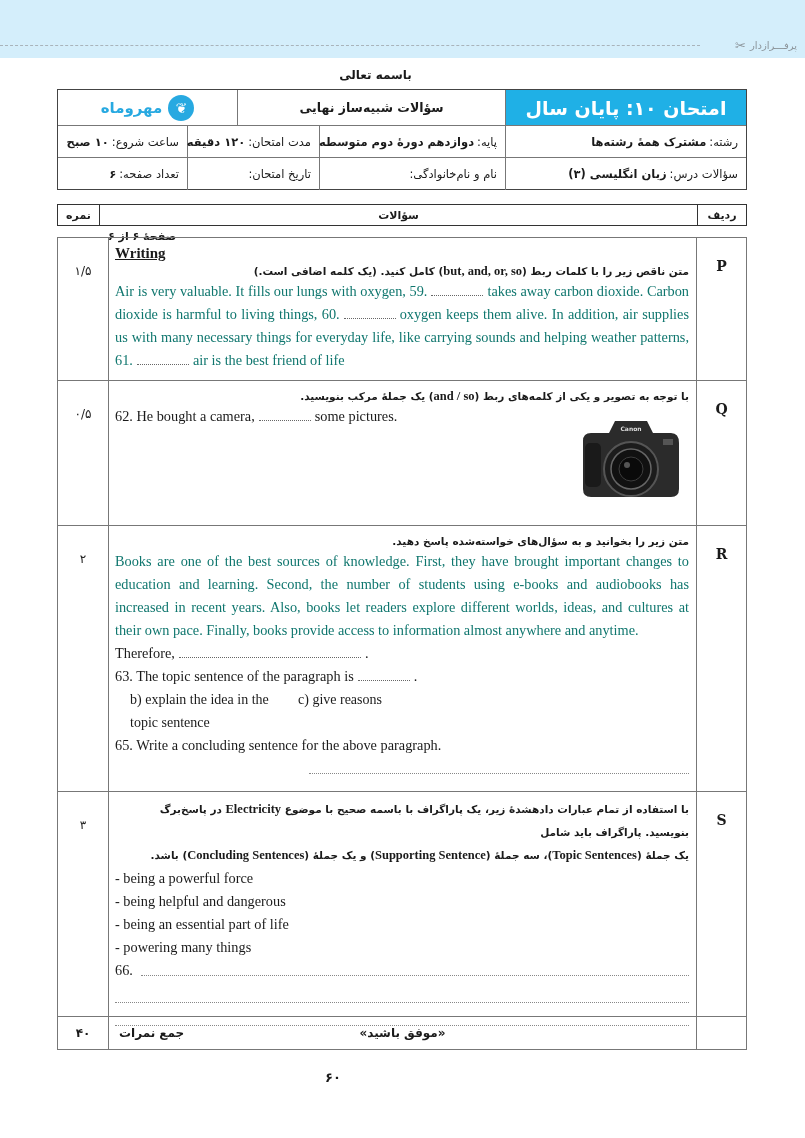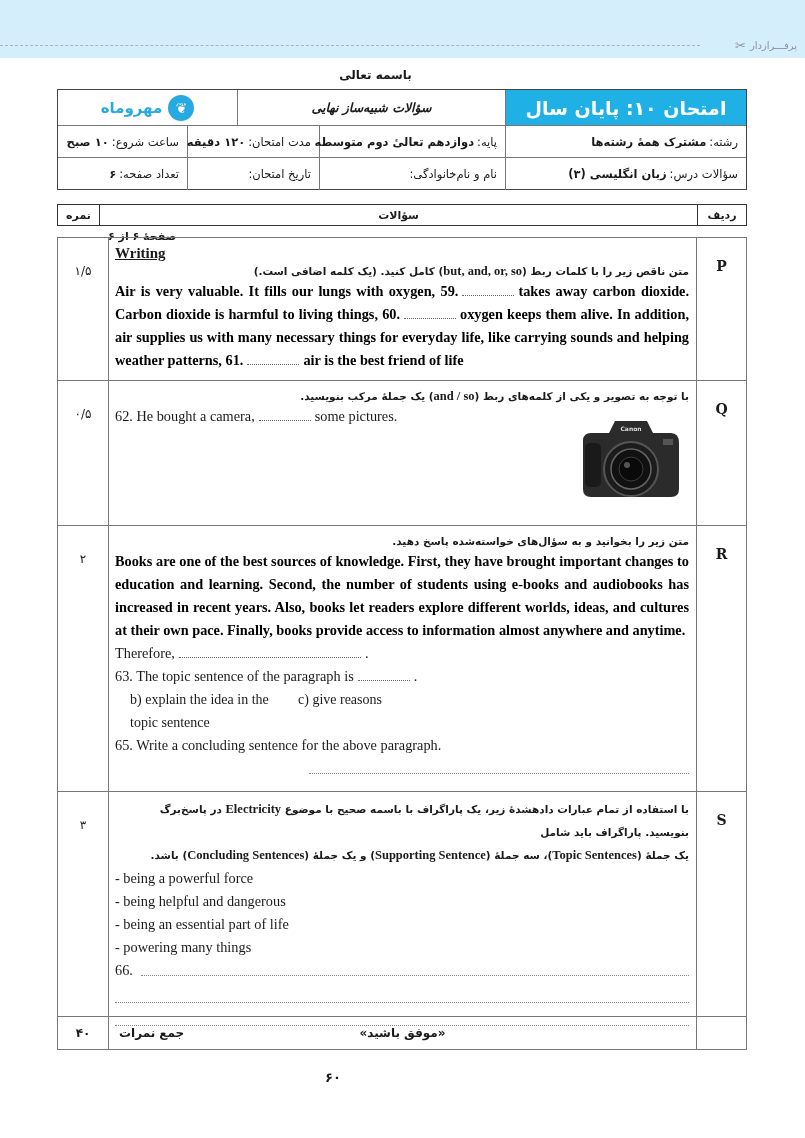--- a/index.html
+++ b/index.html
@@ -15,21 +15,21 @@
 
   
   .header { position: absolute; left: 57px; top: 89px; width: 690px; height: 101px; border: 1.5px solid #444; direction: rtl; }
   .hrow { display: flex; border-bottom: 1px solid #777; }
   .hrow:last-child { border-bottom: none; }
   .hrow.r1 { height: 36px; }
   .hrow.r2, .hrow.r3 { height: 32px; }
   .hcell { display: flex; align-items: center; padding: 0 8px; font-size: 11.5px; font-weight: bold; border-left: 1px solid #777; white-space: nowrap; }
   .hcell:last-child { border-left: none; }
   .exam-title { width: 241px; background: #1fb0e6; color: #ffffff; font-size: 19px; justify-content: center; }
-  .exam-sub { width: 268px; justify-content: center; font-size: 12.5px; font-style: italic; }
+  .exam-sub { width: 268px; justify-content: center; font-size: 12.5px; }
   .logo-cell { flex: 1; justify-content: center; gap: 6px; color: #27a9e1; font-size: 15px; }
   .logo-circle { width: 26px; height: 26px; border-radius: 50%; background: #27a9e1; display: flex; align-items: center; justify-content: center; color: #fff; font-size: 14px; }
   .c-a { width: 241px; }
   .c-b { width: 186px; }
   .c-c { width: 132px; }
   .c-d { flex: 1; }
   .hcell .lbl { font-weight: normal; margin-left: 3px; }
 
   
   .colhead { position: absolute; left: 57px; top: 204px; width: 690px; height: 22px; border: 1.5px solid #333; display: flex; direction: rtl; font-size: 11px; font-weight: bold; }
@@ -43,21 +43,21 @@
   
   .qtable { position: absolute; left: 57px; top: 237px; width: 690px; border: 1px solid #777; direction: rtl; }
   .qrow { display: flex; border-bottom: 1px solid #777; }
   .qrow:last-child { border-bottom: none; }
   .qrow > .letter { width: 50px; border-left: 1px solid #777; text-align: center; padding-top: 20px; font-family: "DejaVu Serif", serif; font-weight: bold; font-size: 14px; }
   .qrow > .body { flex: 1; border-left: 1px solid #777; padding: 6px 7px 6px 6px; position: relative; }
   .qrow > .score { width: 50px; text-align: center; padding-top: 26px; font-size: 12px; font-weight: normal; }
 
   .fa { direction: rtl; text-align: right; font-size: 10.5px; font-weight: bold; line-height: 18px; }
   .fa .en { font-family: "Liberation Serif", serif; font-size: 12.5px; }
-  .en-block { direction: ltr; text-align: justify; font-family: "Liberation Serif", serif; font-weight: bold; font-size: 14.3px; line-height: 23px; color: #000000; }
+  .en-block { direction: ltr; text-align: justify; font-family: "Liberation Serif", serif; font-weight: normal; font-size: 14.3px; line-height: 23px; color: #0f766e; }
   .en-line { direction: ltr; text-align: left; font-family: "Liberation Serif", serif; font-weight: normal; font-size: 14.3px; line-height: 23px; }
   .blank { display: inline-block; border-bottom: 1px dotted #666; height: 11px; vertical-align: baseline; margin: 0 4px; }
   .title-writing { direction: ltr; font-family: "Liberation Serif", serif; font-weight: bold; font-size: 15px; text-decoration: underline; line-height: 18px; }
   .dotted-full { border-bottom: 1px dotted #888; height: 1px; }
 
   .row-p { height: 143px; }
   .row-q { height: 145px; }
   .row-r { height: 266px; }
   .row-s { height: 225px; }
   .row-total { height: 32px; }
@@ -96,21 +96,21 @@
       <span>مهروماه</span>
     </div>
   </div>
   <div class="hrow r2">
     <div class="hcell c-a">
       <span class="lbl">رشته:</span>
       <span>مشترک همهٔ رشته‌ها</span>
     </div>
     <div class="hcell c-b">
       <span class="lbl">پایه:</span>
-      <span>دوازدهم تعالیٔ دوم متوسطه</span>
+      <span>دوازدهم دورهٔ دوم متوسطه</span>
     </div>
     <div class="hcell c-c">
       <span class="lbl">مدت امتحان:</span>
       <span>۱۲۰ دقیقه</span>
     </div>
     <div class="hcell c-d">
       <span class="lbl">ساعت شروع:</span>
       <span>۱۰ صبح</span>
     </div>
   </div>

